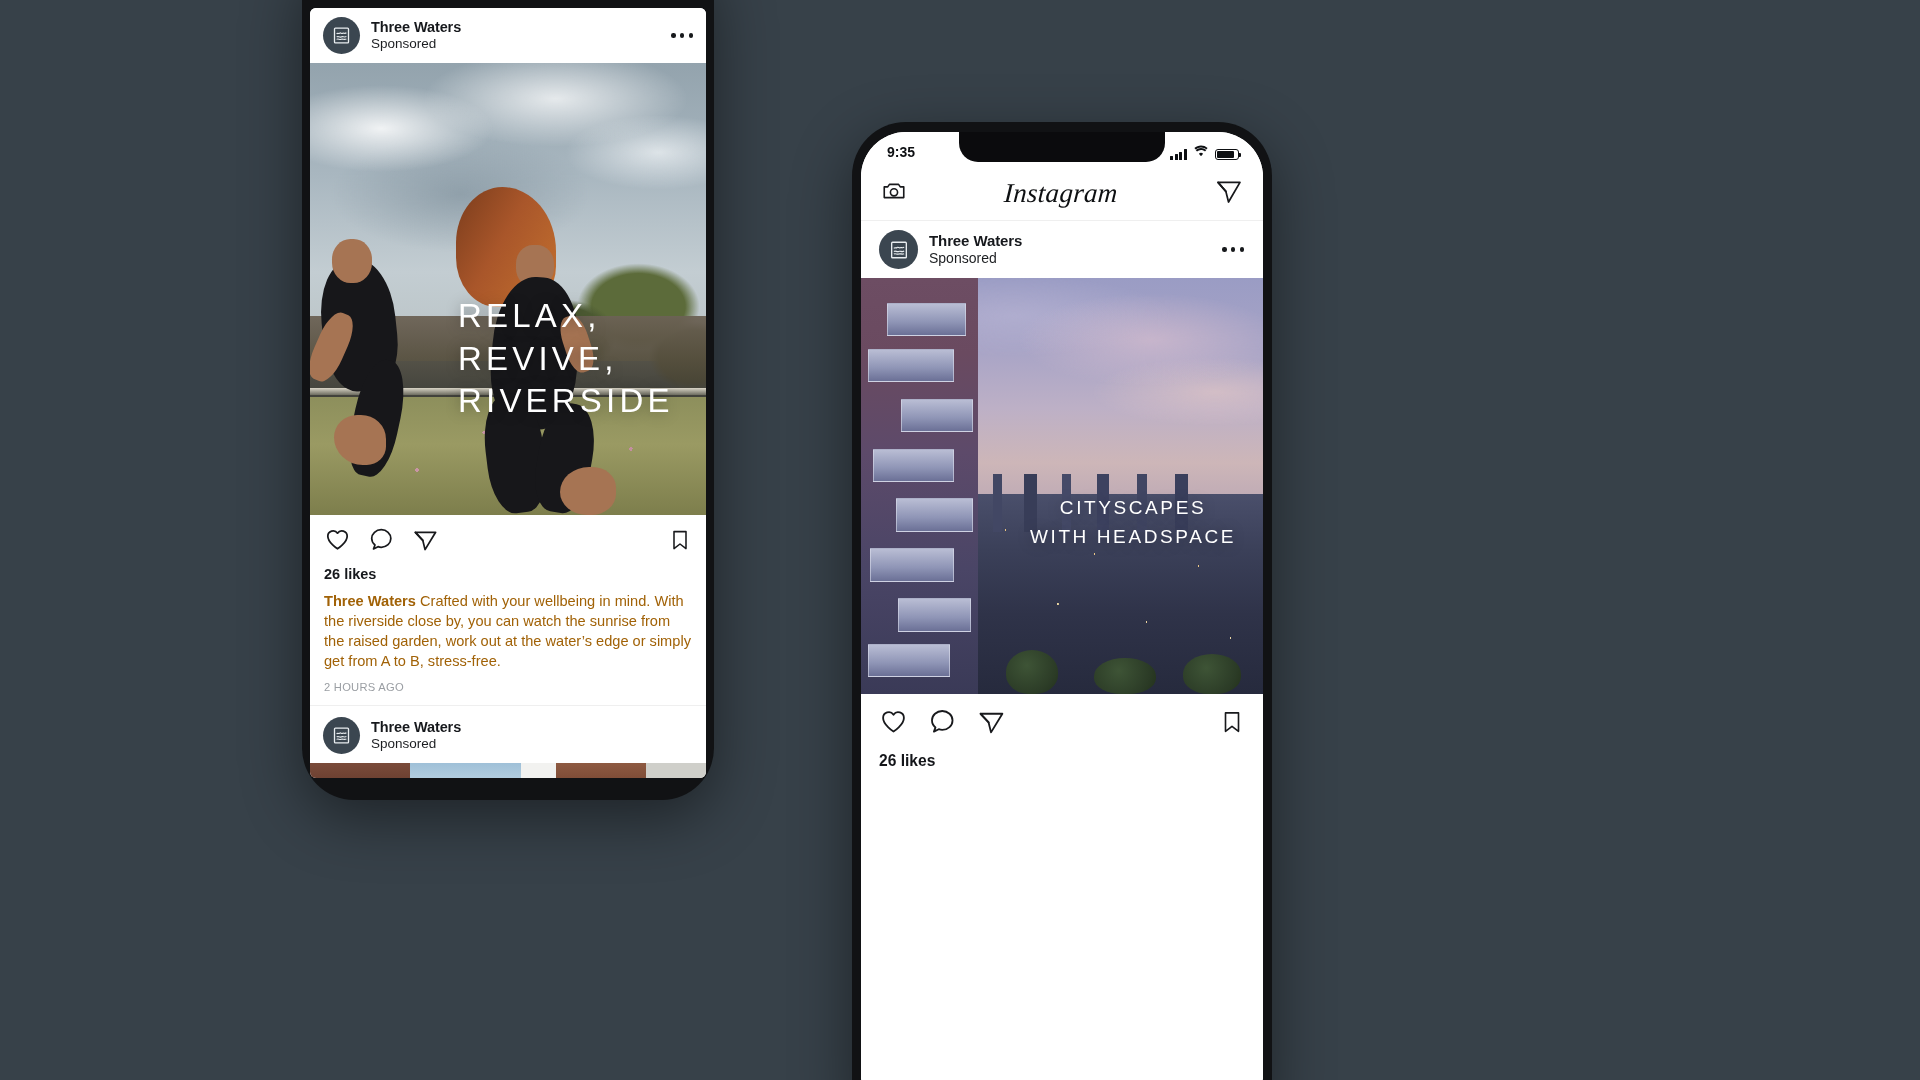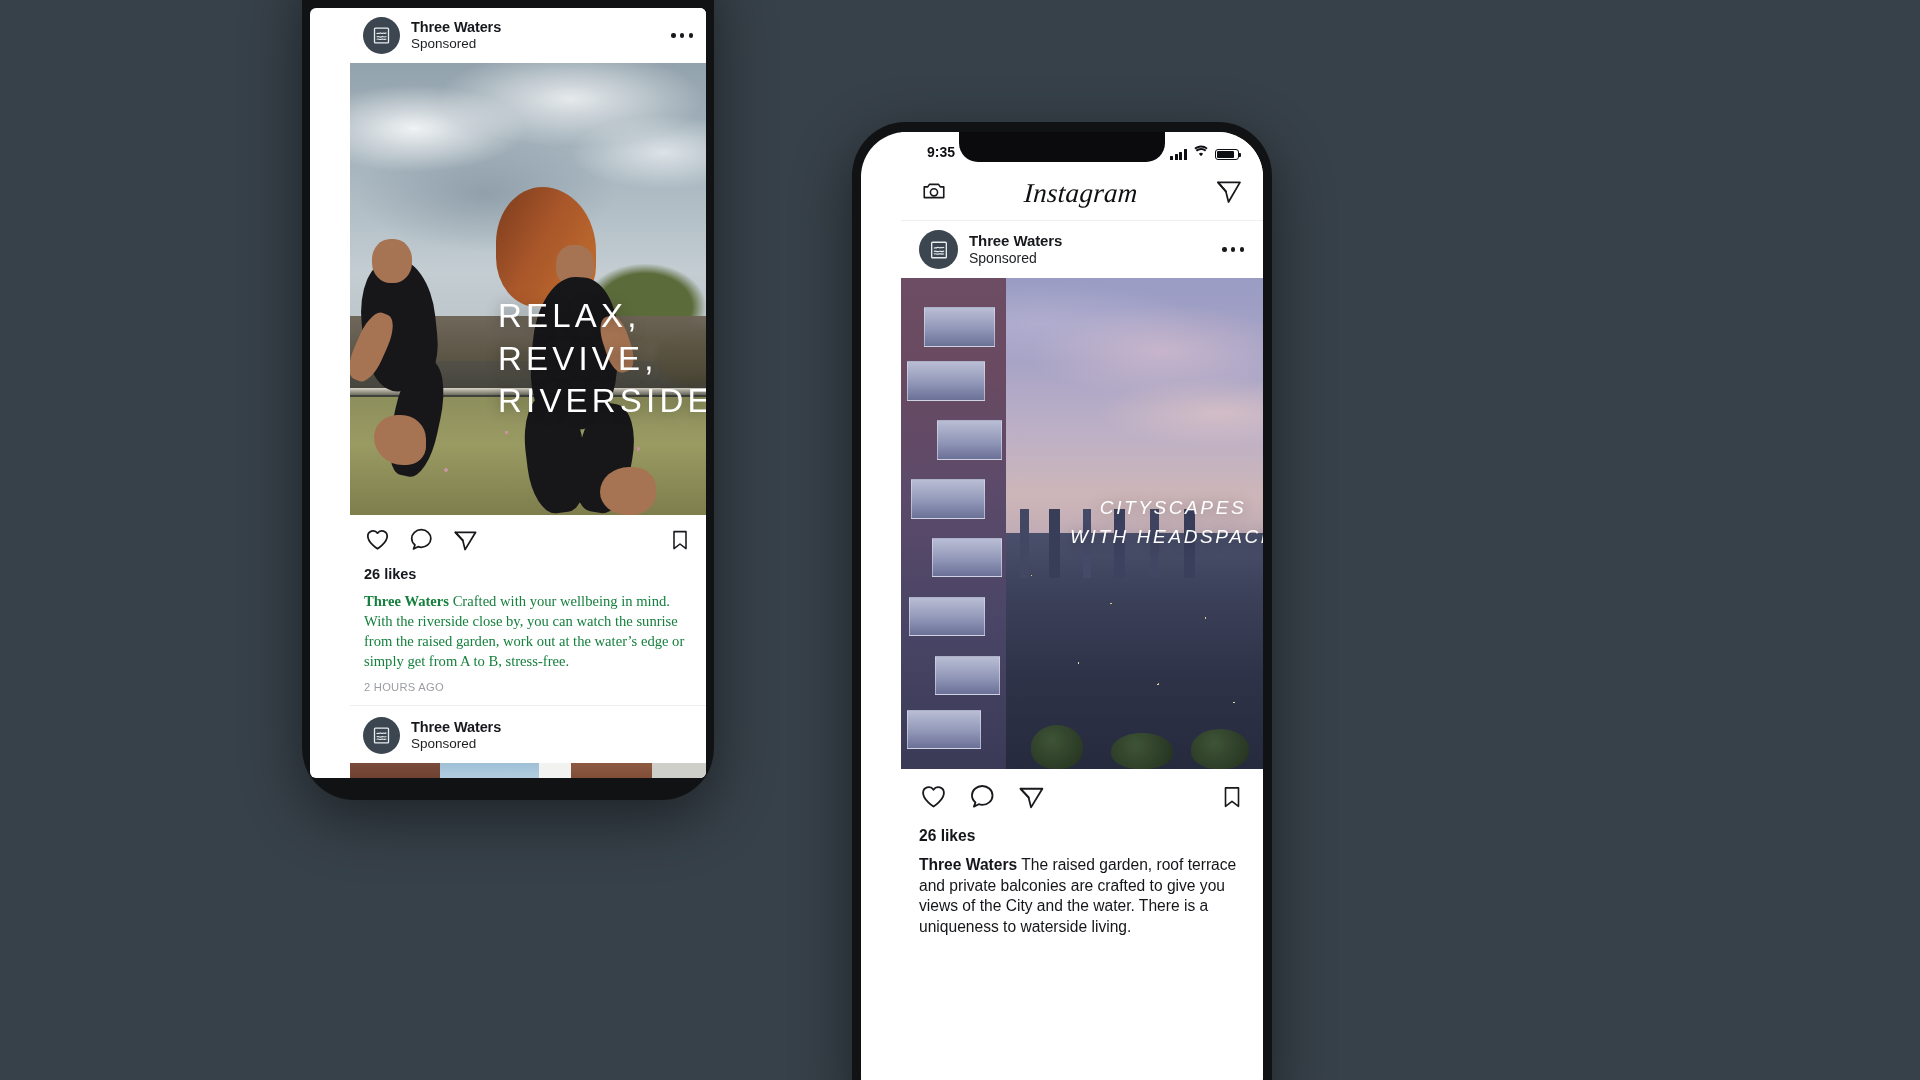--- a/index.html
+++ b/index.html
@@ -15,21 +15,20 @@
   .phone-body {
     position: absolute; inset: 0;
     background: #111214;
     border-radius: 56px;
     box-shadow: 0 18px 60px rgba(0,0,0,.45);
   }
   .phone-screen {
     position: absolute;
     background: #ffffff;
     overflow: hidden;
-    padding-left: 40px;
   }
 
   
   #phone-left { left: 302px; top: -52px; width: 412px; height: 852px; }
   #phone-left .phone-body { border-radius: 52px; }
   #phone-left .phone-screen {
     left: 8px; top: 60px; right: 8px; bottom: 22px;
     border-radius: 6px;
   }
 
@@ -130,21 +129,21 @@
   .actions .left-icons { display: flex; gap: 17px; align-items: center; }
   .actions .spacer { flex: 1 1 auto; }
   .ic { display: block; }
 
   .likes {
     font-size: 14.5px; font-weight: bold; color: #16181c;
     padding: 2px 14px 0 14px; background: #fff;
   }
   .caption {
     padding: 10px 14px 0 14px; background: #fff;
-    font-size: 14.6px; line-height: 1.37; color: #15803d; font-family: Liberation Serif, serif;
+    font-size: 14.6px; line-height: 1.37; color: #a16207;
   }
   .caption b { font-weight: bold; }
   .timestamp {
     padding: 9px 14px 12px 14px; background: #fff;
     font-size: 11.2px; color: #9a9ea3; letter-spacing: .25px;
   }
 
   
   .post-head-2 { border-top: 1px solid #efefef; padding-top: 11px; }
   .peek-media {
@@ -200,21 +199,21 @@
     border-bottom: 1px solid #efefef;
   }
   .ig-logo {
     font-family: "Liberation Serif", serif;
     font-style: italic; font-size: 27px; color: #0e1012;
     letter-spacing: .3px; line-height: 1;
     transform: skewX(-4deg);
   }
 
   
-  #media-right { height: 491px; background: #2b3352; font-style: italic; }
+  #media-right { height: 416px; background: #2b3352; }
   .sky-right {
     position: absolute; left: 0; top: 0; width: 100%; height: 57%;
     background:
       radial-gradient(ellipse 200px 70px at 72% 26%, rgba(226,196,208,.55) 0%, rgba(226,196,208,0) 66%),
       radial-gradient(ellipse 240px 60px at 38% 16%, rgba(190,186,216,.5) 0%, rgba(190,186,216,0) 66%),
       radial-gradient(ellipse 180px 50px at 88% 48%, rgba(238,206,198,.5) 0%, rgba(238,206,198,0) 68%),
       linear-gradient(180deg, #9a9cc4 0%, #a8a4c6 30%, #bdb0c6 55%, #cdb6b8 78%, #b9a6b4 100%);
   }
   .city-right {
     position: absolute; left: 0; top: 52%; width: 100%; height: 48%;
@@ -495,18 +494,14 @@
       <div class="spacer"></div>
       <span class="ic">
         <svg width="26" height="26" viewBox="0 0 24 24" fill="none" stroke="#18191c" stroke-width="1.5" stroke-linecap="round" stroke-linejoin="round">
           <path d="M6 3.6h12v17l-6-4.6-6 4.6z"></path>
         </svg>
       </span>
     </div>
 
     <div class="likes-right">26 likes</div>
 
-    <div class="caption-right">
-      <b>Three Waters</b>
-      <span>The raised garden, roof terrace and private balconies  are crafted to give you views of the City and the water. There is a uniqueness to waterside living.</span>
-    </div>
   </div>
 </div>
 
 </body></html>

